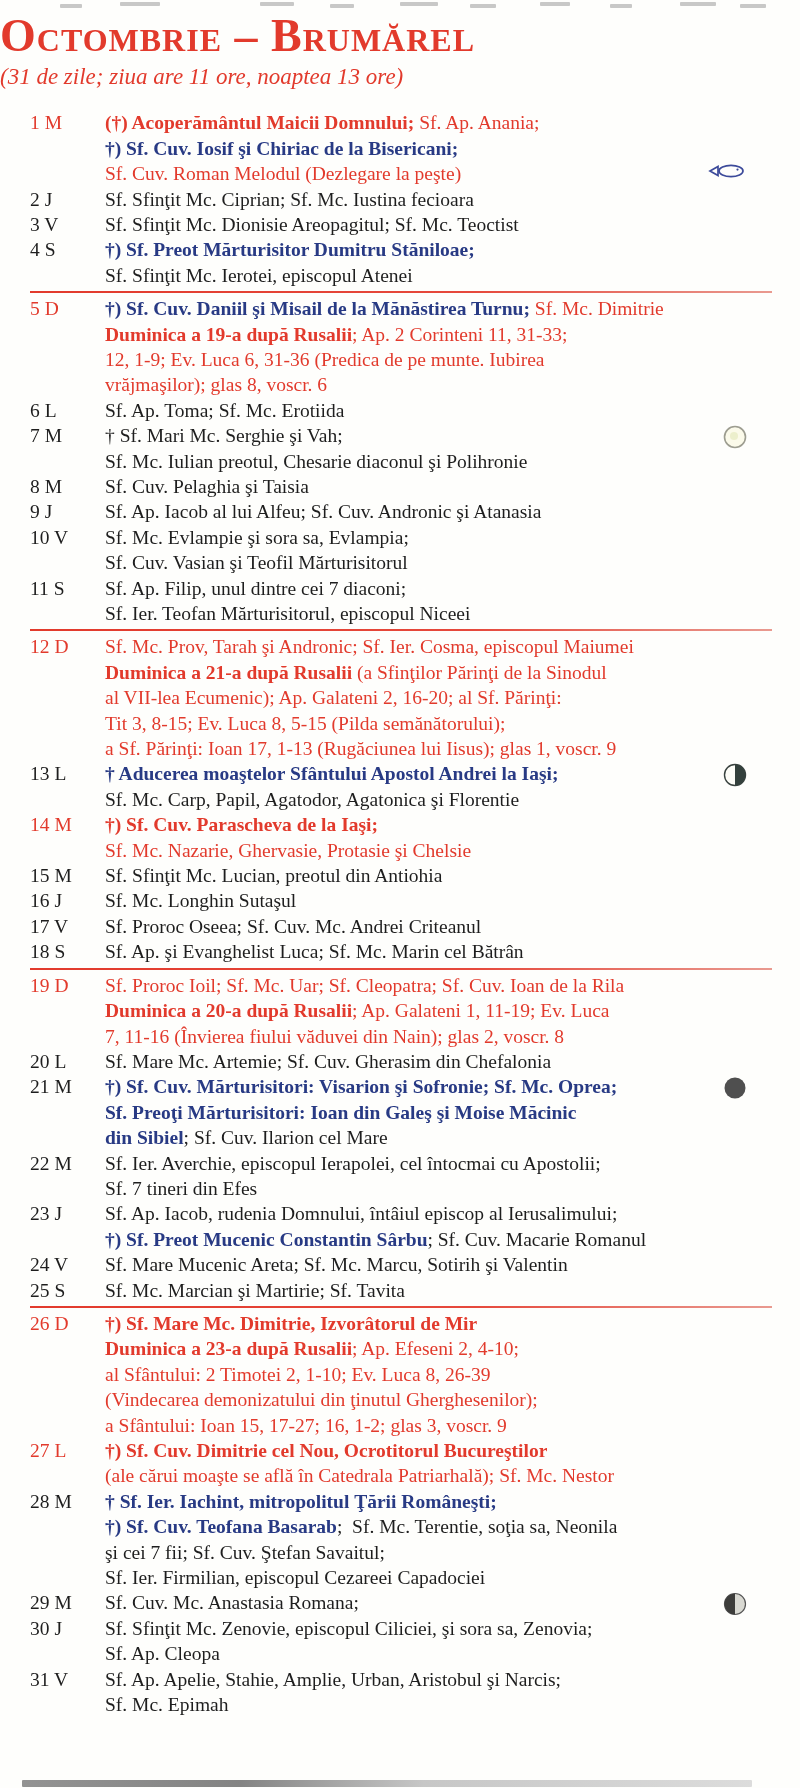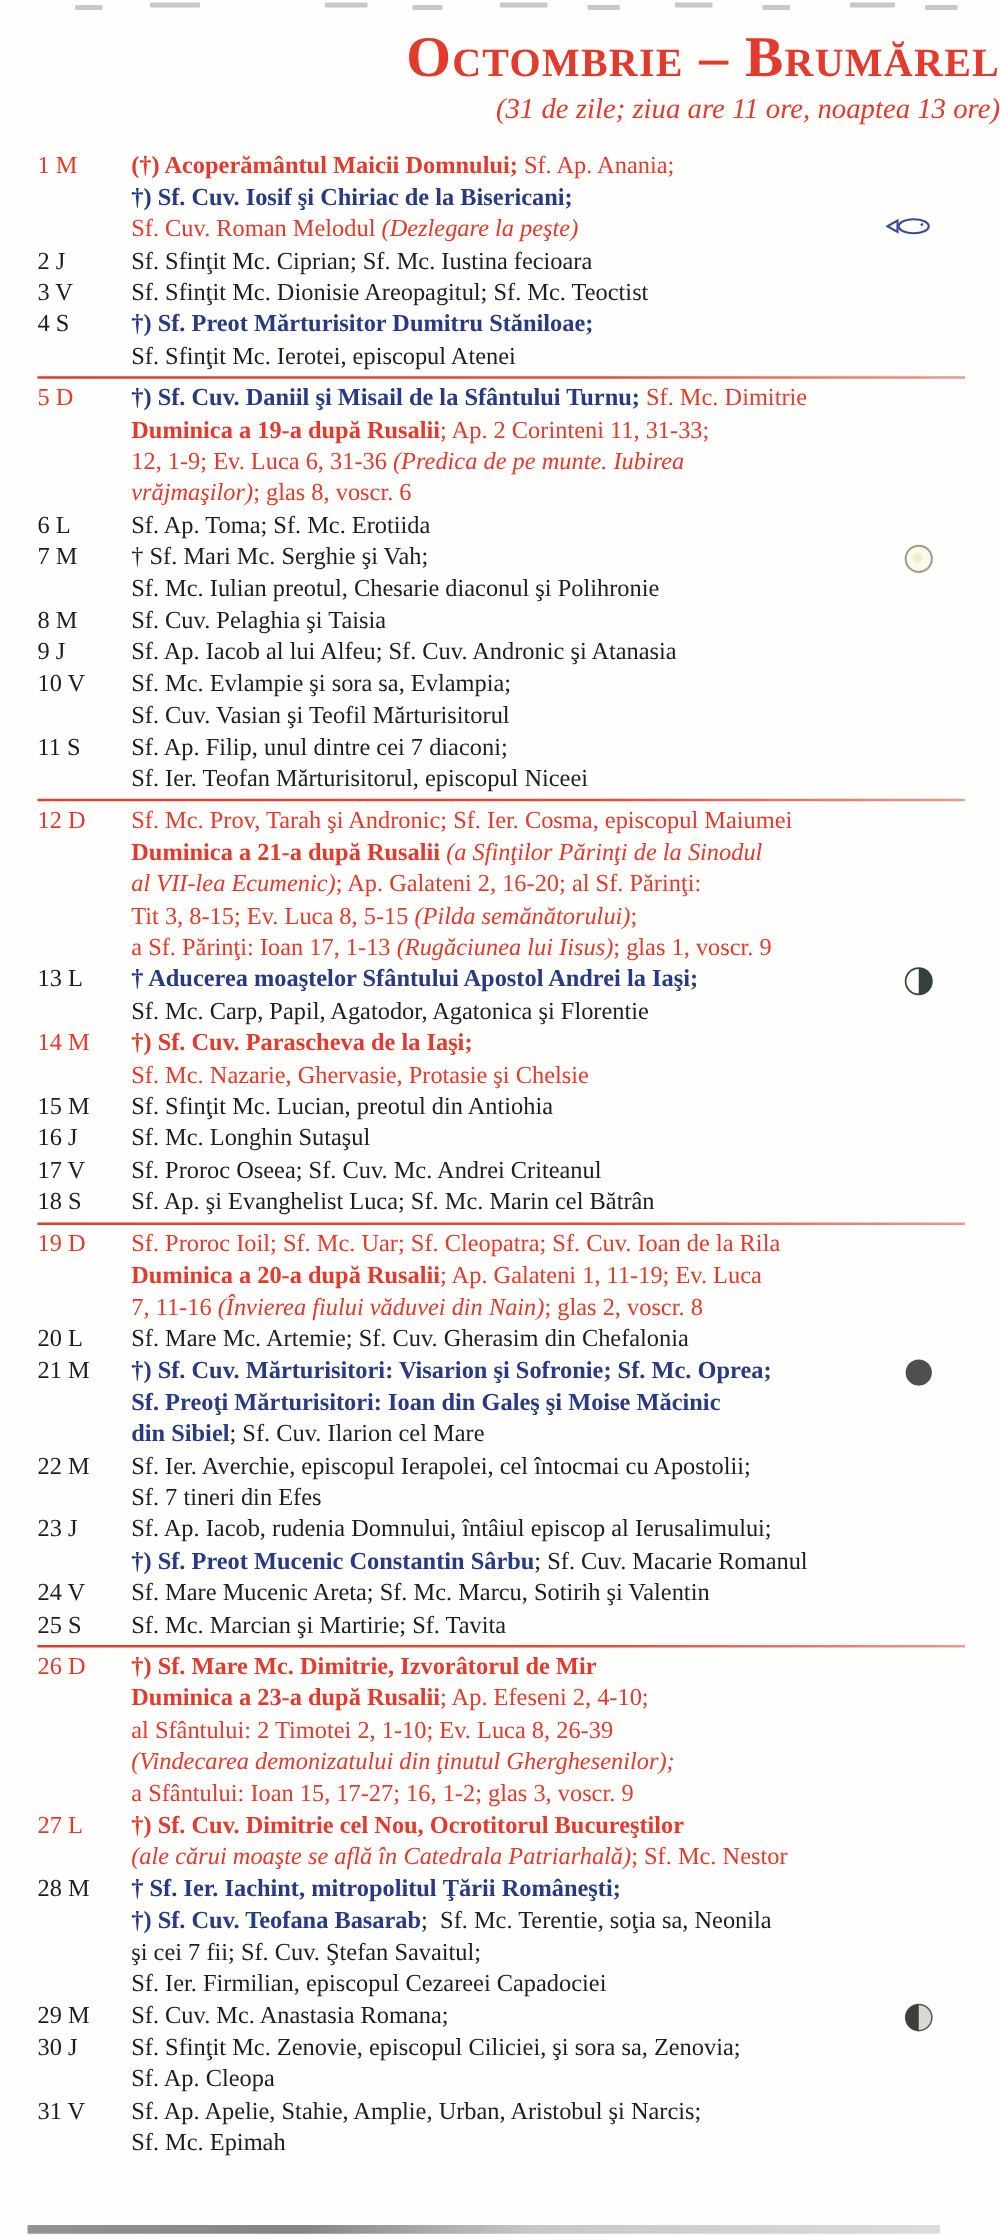--- a/index.html
+++ b/index.html
@@ -17,21 +17,21 @@
     position:relative;
     overflow:hidden;
   }
   .scan-artifacts-top{position:absolute;top:0;left:0;width:800px;height:10px;}
   .scan-artifacts-top i{position:absolute;top:2px;height:4px;background:#9a9a9a;opacity:.55;border-radius:1px;}
   .page-edge-bottom{
     position:absolute;left:22px;bottom:1px;width:730px;height:7px;
     background:linear-gradient(90deg,#808080 0%,#6e6e6e 30%,#bdbdbd 55%,#d6d6d6 100%);
     opacity:.85;border-radius:1px;
   }
-  header{padding-top:22px;text-align:right;}
+  header{padding-top:12px;text-align:left;}
   .title{
     font-variant:small-caps;
     font-weight:bold;
     font-size:46px;
     line-height:1.05;
     color:var(--red);
     letter-spacing:1px;
     margin:0;
   }
   .subtitle{
@@ -56,21 +56,21 @@
     position:relative;
     font-size:19.5px;
     line-height:25.4px;
     white-space:nowrap;
   }
   .seg{white-space:pre-wrap;}
   .c-red{color:var(--red);}
   .c-blue{color:var(--blue);text-align:right;}
   .c-black{color:var(--black);}
   .s-bold{font-weight:bold;}
-  .s-italic{font-style:italic;}
+  .s-italic{}
   .s-normal{font-weight:normal;}
   .cal-icon{position:absolute;right:24px;top:1px;display:inline-flex;}
   .cal-icon svg{display:block;}
 </style>
 </head>
 <body>
 
 <div class="scan-artifacts-top">
   <i style="left:120px;width:40px"></i>
     <i style="left:260px;width:34px"></i>
@@ -122,21 +122,21 @@
       <div class="day-label c-black s-normal">4 S</div>
       <div class="lines">
         <div class="line"><span class="seg c-blue s-bold">†) Sf. Preot Mărturisitor Dumitru Stăniloae;</span></div>
         <div class="line"><span class="seg c-black s-normal">Sf. Sfinţit Mc. Ierotei, episcopul Atenei</span></div>
       </div>
     </div>
     <div class="sep"></div>
     <div class="entry">
       <div class="day-label c-red s-normal">5 D</div>
       <div class="lines">
-        <div class="line"><span class="seg c-blue s-bold">†) Sf. Cuv. Daniil şi Misail de la Sfântului Turnu;</span><span class="seg c-red s-normal"> Sf. Mc. Dimitrie</span></div>
+        <div class="line"><span class="seg c-blue s-bold">†) Sf. Cuv. Daniil şi Misail de la Mănăstirea Turnu;</span><span class="seg c-red s-normal"> Sf. Mc. Dimitrie</span></div>
         <div class="line"><span class="seg c-red s-bold">Duminica a 19-a după Rusalii</span><span class="seg c-red s-normal">; Ap. 2 Corinteni 11, 31-33;</span></div>
         <div class="line"><span class="seg c-red s-normal">12, 1-9; Ev. Luca 6, 31-36 </span><span class="seg c-red s-italic">(Predica de pe munte. Iubirea</span></div>
         <div class="line"><span class="seg c-red s-italic">vrăjmaşilor)</span><span class="seg c-red s-normal">; glas 8, voscr. 6</span></div>
       </div>
     </div>
     <div class="entry">
       <div class="day-label c-black s-normal">6 L</div>
       <div class="lines">
         <div class="line"><span class="seg c-black s-normal">Sf. Ap. Toma; Sf. Mc. Erotiida</span></div>
       </div>

